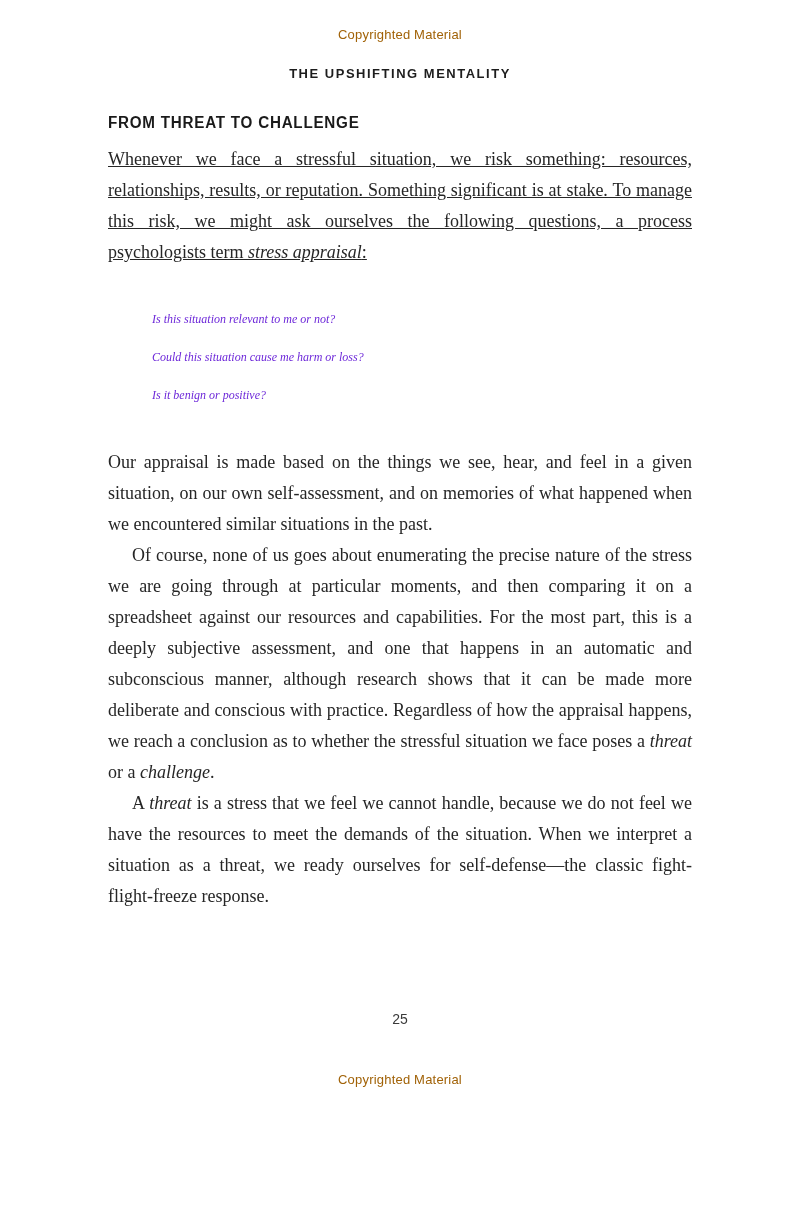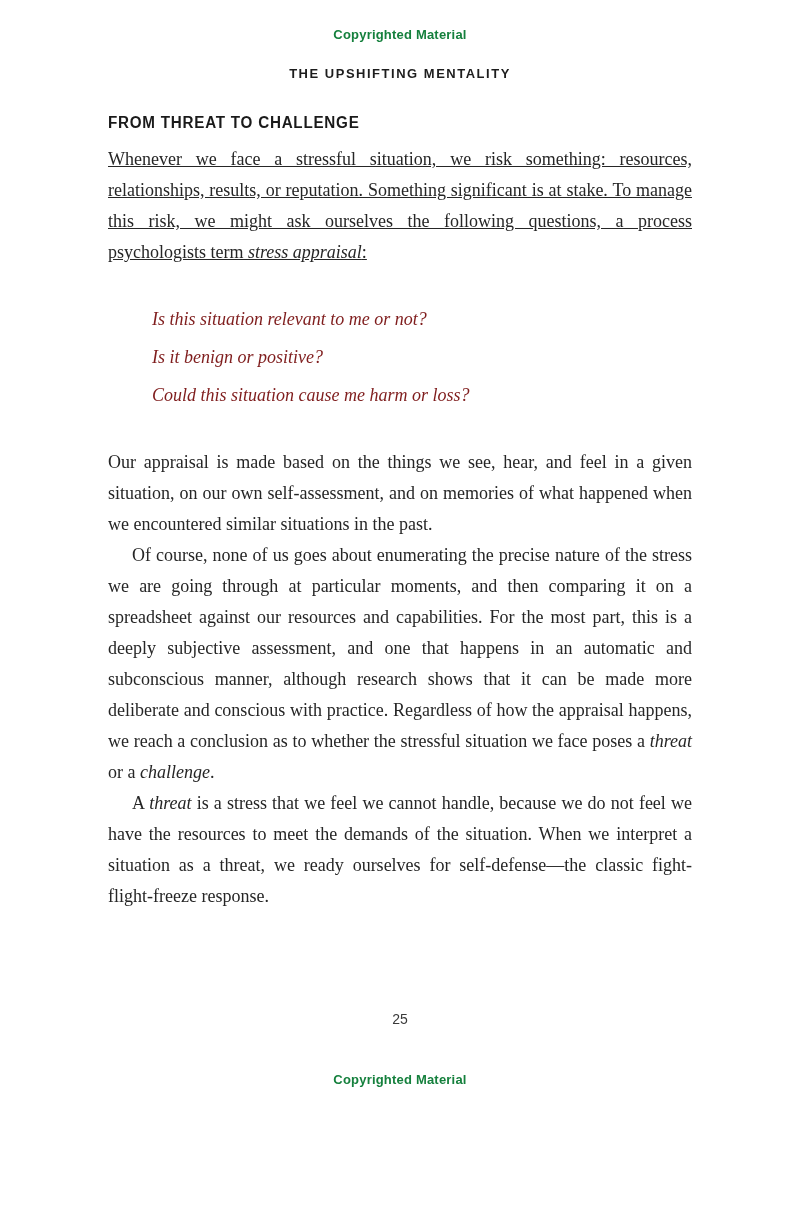--- a/index.html
+++ b/index.html
@@ -14,23 +14,22 @@
     padding: 28px 108px 0 108px;
     overflow: hidden;
     color: #262626;
   }
 
   .copyright {
     font-family: "Liberation Sans", sans-serif;
     font-size: 13px;
     line-height: 14px;
     text-align: center;
-    color: #15803d;
+    color: #a16207;
     letter-spacing: 0.2px;
-    font-weight: bold;
   }
 
   .running-head {
     margin-top: 24px;
     font-family: "Liberation Sans", sans-serif;
     font-weight: 700;
     font-size: 13.5px;
     line-height: 16px;
     letter-spacing: 1.6px;
     text-align: center;
@@ -63,24 +62,24 @@
 
   .body-para em, .question { font-style: italic; }
 
   .questions {
     margin-top: 36px;
     margin-bottom: 36px;
     margin-left: 44px;
   }
   .question {
     font-family: "Liberation Serif", "DejaVu Serif", serif;
-    font-size: 18px;
+    font-size: 12px;
     line-height: 31px;
     margin-bottom: 7px;
-    color: #7f1d1d;
+    color: #6d28d9;
   }
 
   .page-number {
     margin-top: 100px;
     font-family: "Liberation Sans", sans-serif;
     font-size: 14px;
     line-height: 15px;
     text-align: center;
     color: #3a3a3a;
   }
@@ -95,22 +94,22 @@
   <div class="copyright top">Copyrighted Material</div>
 
   <div class="running-head">THE UPSHIFTING MENTALITY</div>
 
   <h2 class="section-heading">FROM THREAT TO CHALLENGE</h2>
 
   <p class="body-para first"><span>Whenever we face a stressful situation, we risk something: resources, relationships, results, or reputation. Something significant is at stake. To manage this risk, we might ask ourselves the following questions, a process psychologists term </span><em>stress appraisal</em><span>:</span></p>
 
   <div class="questions">
     <p class="question">Is this situation relevant to me or not?</p>
+    <p class="question">Could this situation cause me harm or loss?</p>
     <p class="question">Is it benign or positive?</p>
-    <p class="question">Could this situation cause me harm or loss?</p>
   </div>
 
   <p class="body-para"><span>Our appraisal is made based on the things we see, hear, and feel in a given situation, on our own self-assessment, and on memories of what happened when we encountered similar situations in the past.</span></p>
 
   <p class="body-para indent"><span>Of course, none of us goes about enumerating the precise nature of the stress we are going through at particular moments, and then comparing it on a spreadsheet against our resources and capabilities. For the most part, this is a deeply subjective assessment, and one that happens in an automatic and subconscious manner, although research shows that it can be made more deliberate and conscious with practice. Regardless of how the appraisal happens, we reach a conclusion as to whether the stressful situation we face poses a </span><em>threat</em><span> or a </span><em>challenge</em><span>.</span></p>
 
   <p class="body-para indent"><span>A </span><em>threat</em><span> is a stress that we feel we cannot handle, because we do not feel we have the resources to meet the demands of the situation. When we interpret a situation as a threat, we ready ourselves for self-defense—the classic fight-flight-freeze response.</span></p>
 
 
   <div class="page-number">25</div>

